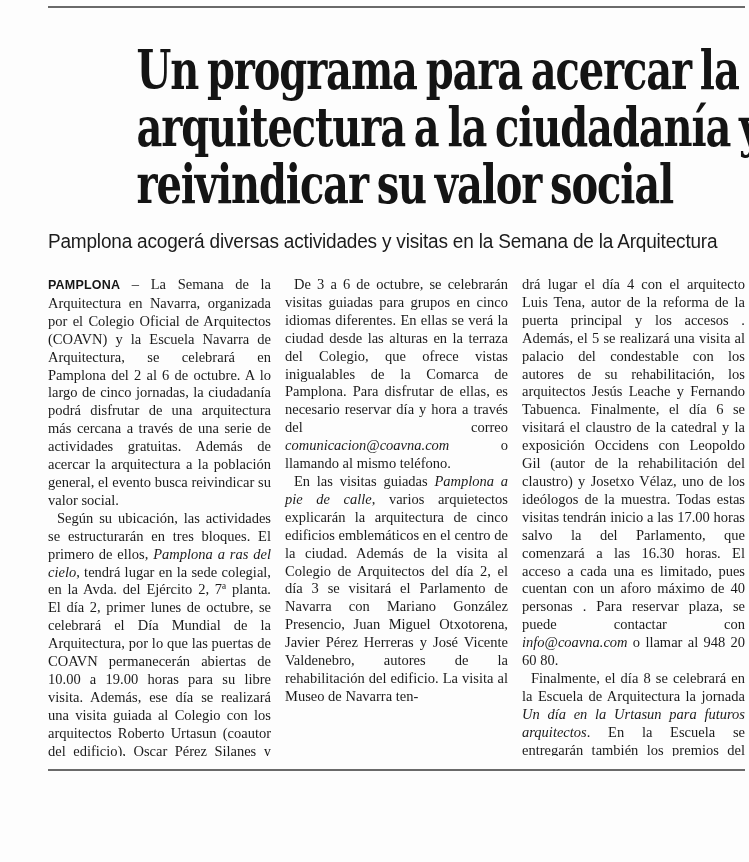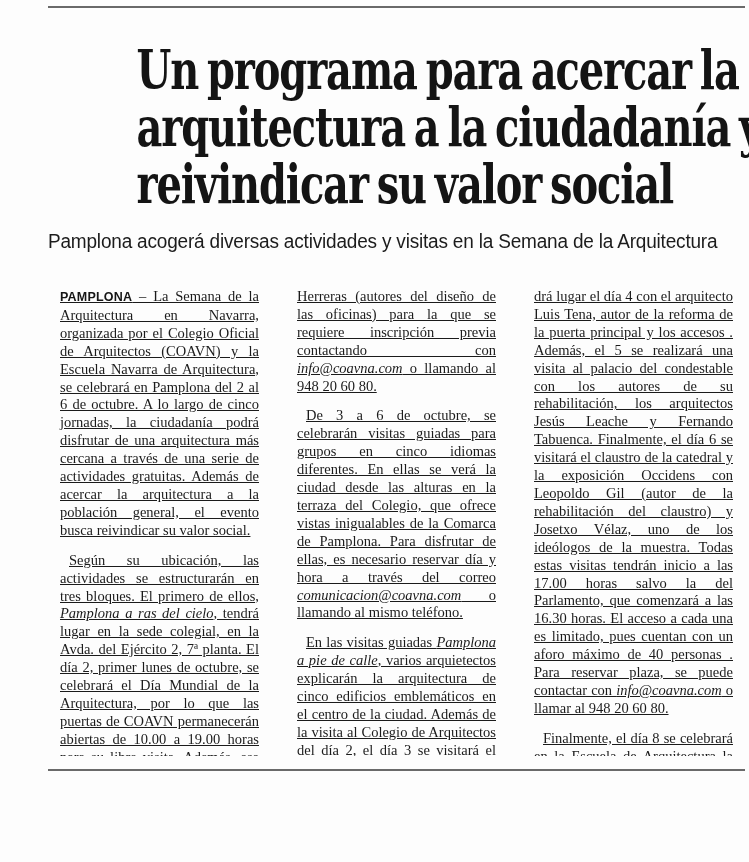--- a/index.html
+++ b/index.html
@@ -78,21 +78,21 @@
     height: 480px;
     overflow: hidden;
   }
   .col {
     flex: 1 1 0;
     min-width: 0;
     font-size: 14.5px;
     line-height: 17.9px;
     text-align: justify;
   }
-  .col p { margin: 12px; text-decoration: underline; }
+  .col p { margin: 0; }
   .col p.indent { text-indent: 9px; }
   .run-n  { font-style: normal; }
   .run-i  { font-style: italic; }
   .run-lead {
     font-family: "Liberation Sans", sans-serif;
     font-weight: bold;
     font-size: 12.5px;
     letter-spacing: 0.2px;
     color: #161616;
   }
@@ -113,21 +113,20 @@
     </h1>
 
     <h2 class="subheadline">Pamplona acogerá diversas actividades y visitas en la Semana de la Arquitectura</h2>
 
     <div class="columns" id="columns">
         <div class="col">
           <p><span class="run-lead">PAMPLONA</span><span class="run-n"> – La Semana de la Arquitectura en Navarra, organizada por el Colegio Oficial de Arquitectos (COAVN) y la Escuela Navarra de Arquitectura, se celebrará en Pamplona del 2 al 6 de octubre. A lo largo de cinco jornadas, la ciudadanía podrá disfrutar de una arquitectura más cercana a través de una serie de actividades gratuitas. Además de acercar la arquitectura a la población general, el evento busca reivindicar su valor social.</span></p>
           <p class="indent"><span class="run-n">Según su ubicación, las actividades se estructurarán en tres bloques. El primero de ellos, </span><span class="run-i">Pamplona a ras del cielo</span><span class="run-n">, tendrá lugar en la sede colegial, en la Avda. del Ejército 2, 7ª planta. El día 2, primer lunes de octubre, se celebrará el Día Mundial de la Arquitectura, por lo que las puertas de COAVN permanecerán abiertas de 10.00 a 19.00 horas para su libre visita. Además, ese día se realizará una visita guiada al Colegio con los arquitectos Roberto Urtasun (coautor del edificio), Oscar Pérez Silanes y Javier Pérez</span></p>
         </div>
         <div class="col">
-          <p><span class="run-n">Herreras (autores del diseño de las oficinas) para la que se requiere inscripción previa contactando con </span><span class="run-i">info@coavna.com</span><span class="run-n"> o llamando al 948 20 60 80.</span></p>
           <p class="indent"><span class="run-n">De 3 a 6 de octubre, se celebrarán visitas guiadas para grupos en cinco idiomas diferentes. En ellas se verá la ciudad desde las alturas en la terraza del Colegio, que ofrece vistas inigualables de la Comarca de Pamplona. Para disfrutar de ellas, es necesario reservar día y hora a través del correo </span><span class="run-i">comunicacion@coavna.com</span><span class="run-n"> o llamando al mismo teléfono.</span></p>
           <p class="indent"><span class="run-n">En las visitas guiadas </span><span class="run-i">Pamplona a pie de calle</span><span class="run-n">, varios arquietectos explicarán la arquitectura de cinco edificios emblemáticos en el centro de la ciudad. Además de la visita al Colegio de Arquitectos del día 2, el día 3 se visitará el Parlamento de Navarra con Mariano González Presencio, Juan Miguel Otxotorena, Javier Pérez Herreras y José Vicente Valdenebro, autores de la rehabilitación del edificio. La visita al Museo de Navarra ten-</span></p>
         </div>
         <div class="col">
           <p><span class="run-n">drá lugar el día 4 con el arquitecto Luis Tena, autor de la reforma de la puerta principal y los accesos . Además, el 5 se realizará una visita al palacio del condestable con los autores de su rehabilitación, los arquitectos Jesús Leache y Fernando Tabuenca. Finalmente, el día 6 se visitará el claustro de la catedral y la exposición Occidens con Leopoldo Gil (autor de la rehabilitación del claustro) y Josetxo Vélaz, uno de los ideólogos de la muestra. Todas estas visitas tendrán inicio a las 17.00 horas salvo la del Parlamento, que comenzará a las 16.30 horas. El acceso a cada una es limitado, pues cuentan con un aforo máximo de 40 personas . Para reservar plaza, se puede contactar con </span><span class="run-i">info@coavna.com</span><span class="run-n"> o llamar al 948 20 60 80.</span></p>
           <p class="indent"><span class="run-n">Finalmente, el día 8 se celebrará en la Escuela de Arquitectura la jornada </span><span class="run-i">Un día en la Urtasun para futuros arquitectos</span><span class="run-n">. En la Escuela se entregarán también los premios del concurso Sketch Up el jueves 5 de octubre a las 13:00 horas.  </span></p>
         </div>
       </div>
 
     <hr class="rule bottom">

